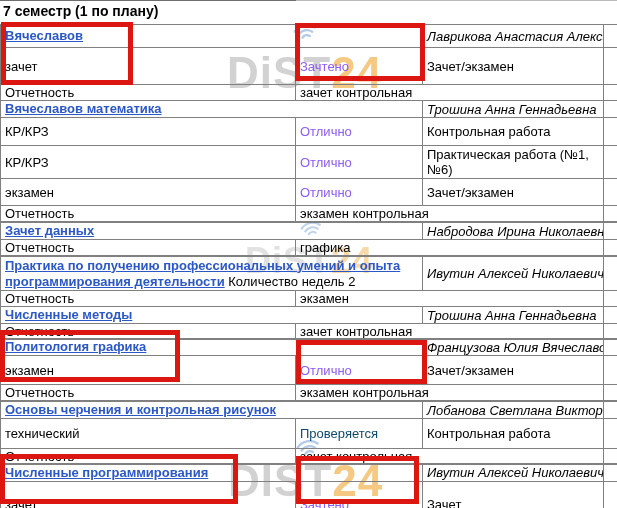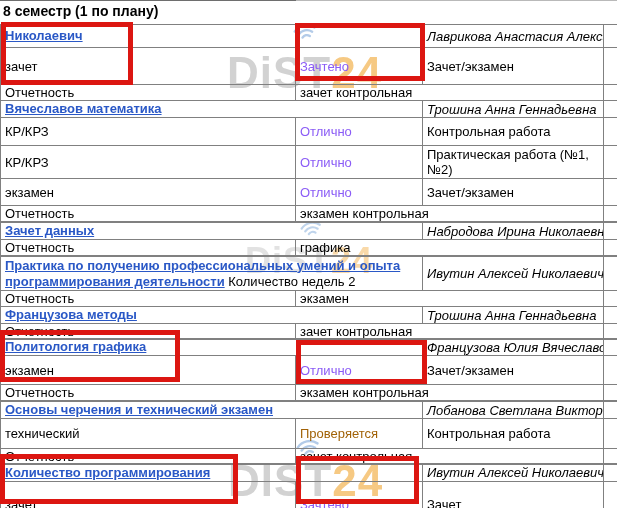--- a/index.html
+++ b/index.html
@@ -28,42 +28,42 @@
     position:absolute;left:0;width:641px;border-collapse:collapse;table-layout:fixed;
     z-index:3;background:transparent;font-size:13px;
   }
   table.blk td{border:1px solid #808080;padding:0 4px;vertical-align:middle;overflow:hidden}
   td.c-subj{padding-left:2px;line-height:16px}
   a.subj{color:#2a58c6;font-weight:bold;text-decoration:underline;cursor:pointer}
   .suffix{color:#000;font-weight:normal}
   td.c-teach{font-style:italic;white-space:nowrap;padding-left:4px}
   td.c-type{padding-left:7px}
   td.c-grade{padding-left:7px;color:#8b5cf6}
-  td.c-grade.g-blue{color:#a16207}
+  td.c-grade.g-blue{color:#0c4a6e}
   td.c-work{padding-left:4px;line-height:15px}
   td.c-otch{padding-left:2px}
   td.c-otchval{padding-left:4px}
   td.c-edge{padding:0 0 0 3px;vertical-align:middle}
   .mk{width:3px;height:6px;margin:2px 0;background:#c03a10}
   .mk.o{background:#eec27c;height:5px}
 
   
   .hl{position:absolute;border:5px solid #dc1611;box-sizing:border-box;z-index:6;pointer-events:none;background:transparent}
   .hl1{left:1px;top:22px;width:132px;height:63px}
   .hl2{left:295px;top:23px;width:130px;height:58px}
   .hl3{left:0px;top:330px;width:180px;height:52px}
   .hl4{left:296px;top:340px;width:131px;height:44px}
   .hl5{left:0px;top:454px;width:238px;height:50px}
   .hl6{left:296px;top:456px;width:123px;height:48px}
 </style>
 </head>
 <body>
 
 <div class="top-rule"></div>
-<div class="page-title">8 семестр (1 по плану)</div>
+<div class="page-title">7 семестр (1 по плану)</div>
 <div class="header-rule"></div>
 
 <svg class="wifi" style="left:289px;top:20px" width="34" height="24" viewBox="0 0 24 18">
   <g fill="none" stroke="#b3cbe8" stroke-width="1.8" stroke-linecap="round" transform="rotate(-12 12 12)">
     <path d="M9.2 12.6 a4 4 0 0 1 5.6 0"></path>
     <path d="M6.8 9.8 a7.4 7.4 0 0 1 10.4 0"></path>
     <path d="M4.4 7 a10.8 10.8 0 0 1 15.2 0"></path>
   </g>
 </svg>
 <div class="wm wm1"><span class="g">DiST</span><span class="o">24</span></div>
@@ -88,21 +88,21 @@
 
 <table class="blk" style="top:24px">
   <colgroup>
       <col style="width:295px">
       <col style="width:127px">
       <col style="width:181px">
       <col style="width:38px">
     </colgroup>
   <tbody>
       <tr style="height:23px">
-    <td colspan="2" class="c-subj"><a class="subj">Николаевич</a></td>
+    <td colspan="2" class="c-subj"><a class="subj">Вячеславов</a></td>
     <td class="c-teach">Лаврикова Анастасия Алекса</td>
     <td class="c-edge"><i class="mk o"></i></td>
   </tr>
   <tr style="height:37px">
     <td class="c-type">зачет</td>
     <td class="c-grade">Зачтено</td>
     <td class="c-work">Зачет/экзамен</td>
     <td class="c-edge"><i class="mk"></i><i class="mk"></i></td>
   </tr>
   <tr style="height:16px">
@@ -128,21 +128,21 @@
   </tr>
   <tr style="height:28px">
     <td class="c-type">КР/КРЗ</td>
     <td class="c-grade">Отлично</td>
     <td class="c-work">Контрольная работа</td>
     <td class="c-edge"><i class="mk"></i><i class="mk"></i></td>
   </tr>
   <tr style="height:33px">
     <td class="c-type">КР/КРЗ</td>
     <td class="c-grade">Отлично</td>
-    <td class="c-work">Практическая работа (№1, №2)</td>
+    <td class="c-work">Практическая работа (№1, №6)</td>
     <td class="c-edge"><i class="mk"></i><i class="mk"></i></td>
   </tr>
   <tr style="height:27px">
     <td class="c-type">экзамен</td>
     <td class="c-grade">Отлично</td>
     <td class="c-work">Зачет/экзамен</td>
     <td class="c-edge"><i class="mk"></i><i class="mk"></i></td>
   </tr>
   <tr style="height:15px">
     <td class="c-otch">Отчетность</td>
@@ -196,21 +196,21 @@
 
 <table class="blk" style="top:306px">
   <colgroup>
       <col style="width:295px">
       <col style="width:127px">
       <col style="width:181px">
       <col style="width:38px">
     </colgroup>
   <tbody>
       <tr style="height:16px">
-    <td colspan="2" class="c-subj"><a class="subj">Французова методы</a></td>
+    <td colspan="2" class="c-subj"><a class="subj">Численные методы</a></td>
     <td class="c-teach">Трошина Анна Геннадьевна</td>
     <td class="c-edge"><i class="mk o"></i></td>
   </tr>
   <tr style="height:15px">
     <td class="c-otch">Отчетность</td>
     <td colspan="2" class="c-otchval">зачет контрольная</td>
     <td class="c-edge"><i class="mk o"></i></td>
   </tr>
 </tbody>
   </table>
@@ -244,21 +244,21 @@
 
 <table class="blk" style="top:401px">
   <colgroup>
       <col style="width:295px">
       <col style="width:127px">
       <col style="width:181px">
       <col style="width:38px">
     </colgroup>
   <tbody>
       <tr style="height:16px">
-    <td colspan="2" class="c-subj"><a class="subj">Основы черчения и технический экзамен</a></td>
+    <td colspan="2" class="c-subj"><a class="subj">Основы черчения и контрольная рисунок</a></td>
     <td class="c-teach">Лобанова Светлана Викторо</td>
     <td class="c-edge"><i class="mk o"></i></td>
   </tr>
   <tr style="height:30px">
     <td class="c-type">технический</td>
     <td class="c-grade g-blue">Проверяется</td>
     <td class="c-work">Контрольная работа</td>
     <td class="c-edge"><i class="mk"></i><i class="mk"></i></td>
   </tr>
   <tr style="height:15px">
@@ -271,21 +271,21 @@
 
 <table class="blk" style="top:463px">
   <colgroup>
       <col style="width:295px">
       <col style="width:127px">
       <col style="width:181px">
       <col style="width:38px">
     </colgroup>
   <tbody>
       <tr style="height:18px">
-    <td colspan="2" class="c-subj"><a class="subj">Количество программирования</a></td>
+    <td colspan="2" class="c-subj"><a class="subj">Численные программирования</a></td>
     <td class="c-teach">Ивутин Алексей Николаевич</td>
     <td class="c-edge"><i class="mk o"></i></td>
   </tr>
   <tr style="height:45px">
     <td class="c-type">зачет</td>
     <td class="c-grade">Зачтено</td>
     <td class="c-work">Зачет</td>
     <td class="c-edge"><i class="mk"></i><i class="mk"></i></td>
   </tr>
 </tbody>

